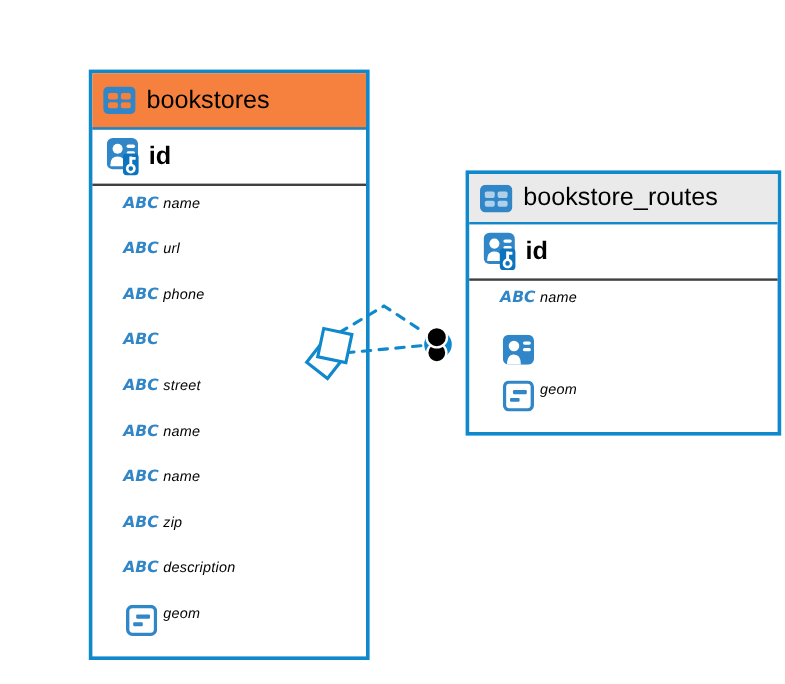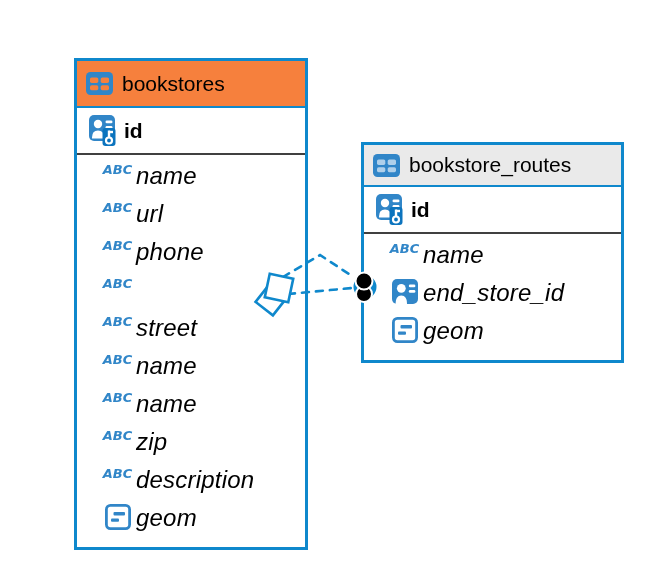--- a/index.html
+++ b/index.html
@@ -10,21 +10,21 @@
          border-bottom:2px solid #0F88CC;font-size:21px;}
   .t1 .thead{height:45px;background:#F6803D;}
   .t2 .thead{height:40px;background:#EAEAEA;}
   .pkrow{height:45px;display:flex;align-items:center;padding-left:6px;
          border-bottom:2px solid #404040;}
   .pkicon{width:41px;flex:0 0 41px;display:flex;align-items:center;justify-content:center;}
   .pkname{font-size:21px;font-weight:700;}
   .cols{padding:7px 0 5px 0;}
   .crow{height:38px;display:flex;align-items:flex-start;padding-left:22px;font-style:italic;}
   .iconbox{width:37px;flex:0 0 37px;display:flex;align-items:center;justify-content:center;}
-  .cname{font-size:24px;letter-spacing:0.2px;}
+  .cname{font-size:12px;letter-spacing:0.2px;}
   .abc{font-family:"DejaVu Sans",sans-serif;font-weight:700;font-size:13px;color:#3186C8;
        letter-spacing:0px;}
   .overlay{position:absolute;left:0;top:0;z-index:10;pointer-events:none;}
   .dash{fill:none;stroke:#0F88CC;stroke-width:2.6;stroke-dasharray:7 7;stroke-linecap:round;}
   .ttitle{white-space:nowrap;}
 </style>
 </head>
 <body>
 
 <div class="canvas">
@@ -118,21 +118,21 @@
             <rect x="1.4" y="1.4" width="23.2" height="23.2" rx="4" fill="#fff" stroke="#3186C8" stroke-width="2.8"></rect>
             <rect x="8.5" y="8" width="11.5" height="3.6" rx="1" fill="#3186C8"></rect>
             <rect x="6" y="14.6" width="8" height="3.2" rx="1" fill="#3186C8"></rect>
           </svg>
         </span>
         <span class="cname">geom</span>
       </div>
     </div>
   </div>
 
-  <div class="er-table t2" style="left:361px;top:142px;width:263px;">
+  <div class="er-table t2" style="left:388px;top:142px;width:263px;">
     <div class="thead">
       <span style="display:flex;">
         <svg width="27" height="23" viewBox="0 0 27 23">
           <rect width="27" height="23" rx="4.5" fill="#3186C8"></rect>
           <rect x="4" y="5.5" width="8.3" height="5.4" rx="1.6" fill="#AFD0EA"></rect>
           <rect x="14.7" y="5.5" width="8.3" height="5.4" rx="1.6" fill="#AFD0EA"></rect>
           <rect x="4" y="13.2" width="8.3" height="5" rx="1.6" fill="#AFD0EA"></rect>
           <rect x="14.7" y="13.2" width="8.3" height="5" rx="1.6" fill="#AFD0EA"></rect>
         </svg>
       </span>
@@ -164,21 +164,20 @@
       <div class="crow">
         <span class="iconbox">
           <svg width="26" height="25" viewBox="0 0 26 25">
             <rect width="26" height="25" rx="5" fill="#3186C8"></rect>
             <circle cx="9.3" cy="9.3" r="4.4" fill="#fff"></circle>
             <path d="M3.5 25 q0 -8.5 5.8 -8.5 q5.8 0 5.8 8.5 z" fill="#fff"></path>
             <rect x="16.8" y="5.5" width="6.6" height="2.8" rx="1.4" fill="#fff"></rect>
             <rect x="16.8" y="11" width="6.6" height="2.8" rx="1.4" fill="#fff"></rect>
           </svg>
         </span>
-        <span class="cname">end_store_id</span>
       </div>
       <div class="crow">
         <span class="iconbox">
           <svg width="26" height="26" viewBox="0 0 26 26">
             <rect x="1.4" y="1.4" width="23.2" height="23.2" rx="4" fill="#fff" stroke="#3186C8" stroke-width="2.8"></rect>
             <rect x="8.5" y="8" width="11.5" height="3.6" rx="1" fill="#3186C8"></rect>
             <rect x="6" y="14.6" width="8" height="3.2" rx="1" fill="#3186C8"></rect>
           </svg>
         </span>
         <span class="cname">geom</span>

